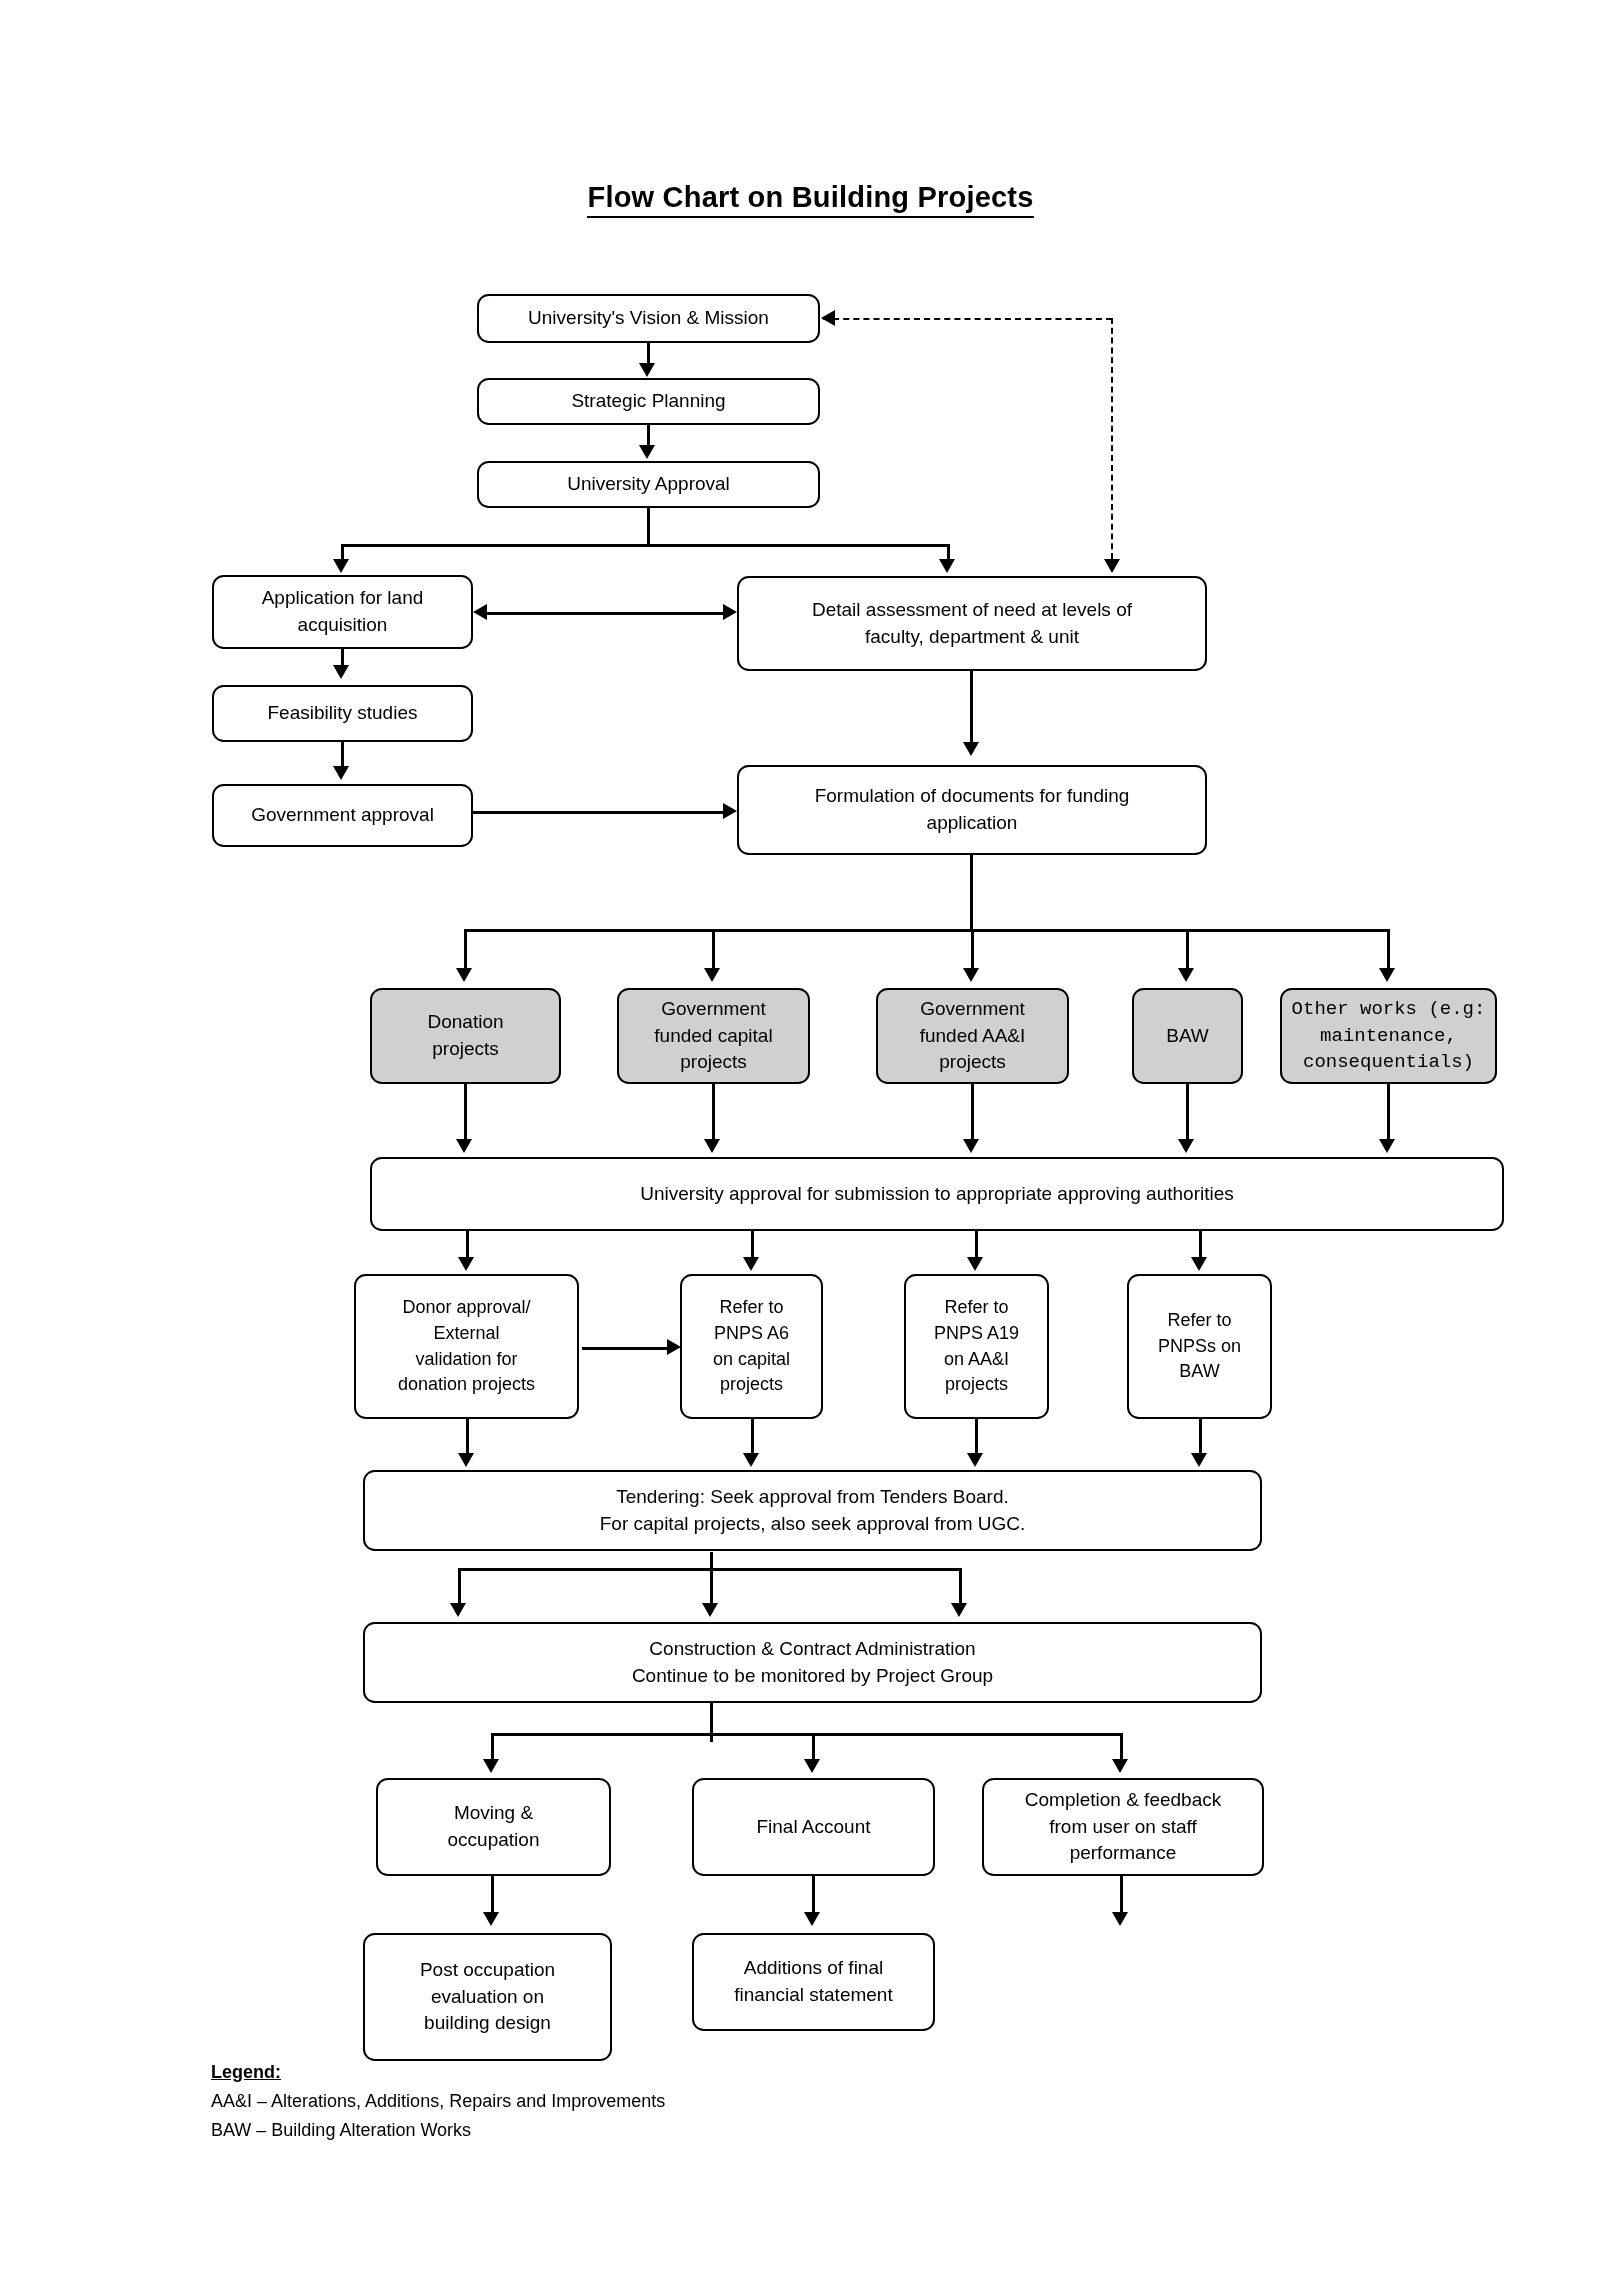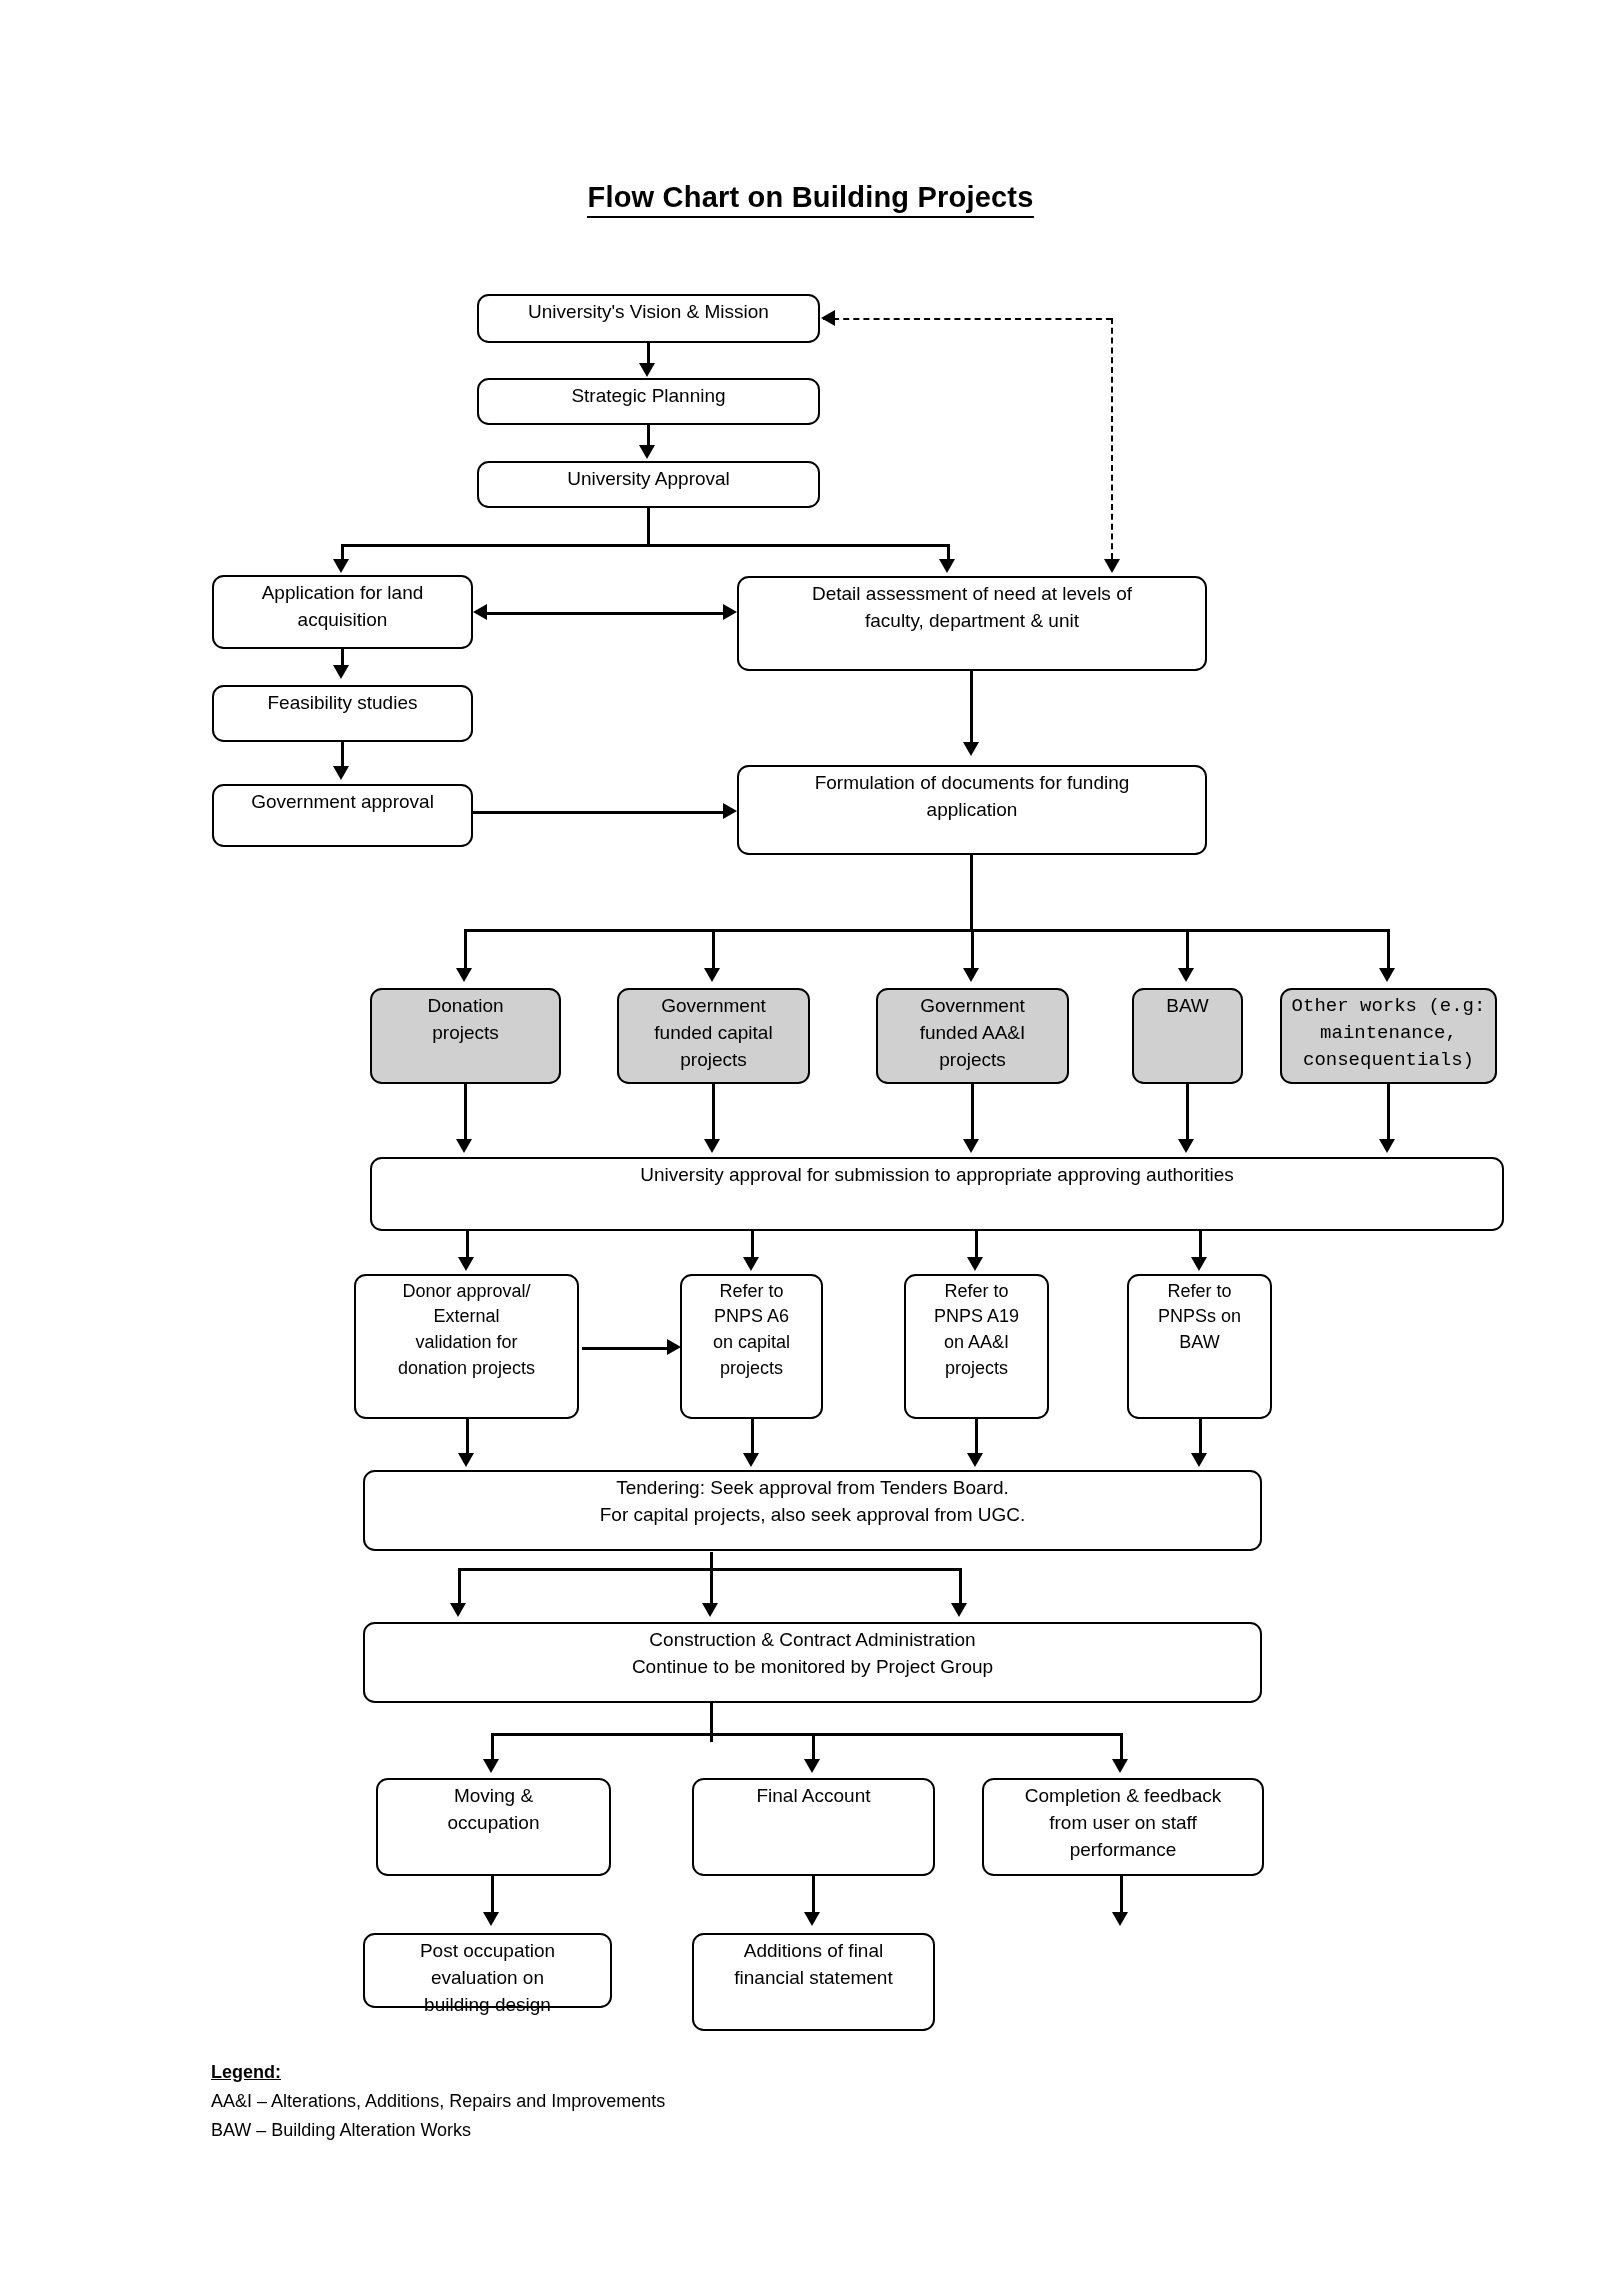--- a/index.html
+++ b/index.html
@@ -35,21 +35,21 @@
   }
 
   
   .node {
     position: absolute;
     box-sizing: border-box;
     border: 2.9px solid #000000;
     border-radius: 11.8px;
     background: #ffffff;
     display: flex;
-    align-items: flex-start;
+    align-items: center;
     justify-content: center;
     text-align: center;
     font-size: 19px;
     line-height: 1.42;
     padding: 2.9px 5.9px;
     z-index: 5;
   }
   .node.shaded {
     background: #d0d0d0;
   }
@@ -225,21 +225,21 @@
   </div>
   <div class="node" style="left:692px; top:1778px; width:243px; height:98px;">
     <span class="lbl">Final Account</span>
   </div>
   <div class="node" style="left:982px; top:1778px; width:282px; height:98px;">
     <span class="lbl">Completion &amp; feedback
 from user on staff
 performance</span>
   </div>
 
-  <div class="node" style="left:363px; top:1933px; width:249px; height:75px;">
+  <div class="node" style="left:363px; top:1933px; width:249px; height:128px;">
     <span class="lbl">Post occupation
 evaluation on
 building design</span>
   </div>
   <div class="node" style="left:692px; top:1933px; width:243px; height:98px;">
     <span class="lbl">Additions of final
 financial statement</span>
   </div>
 
   <div class="ln v" style="left:647px; top:343px; height:21.6px;"></div>

